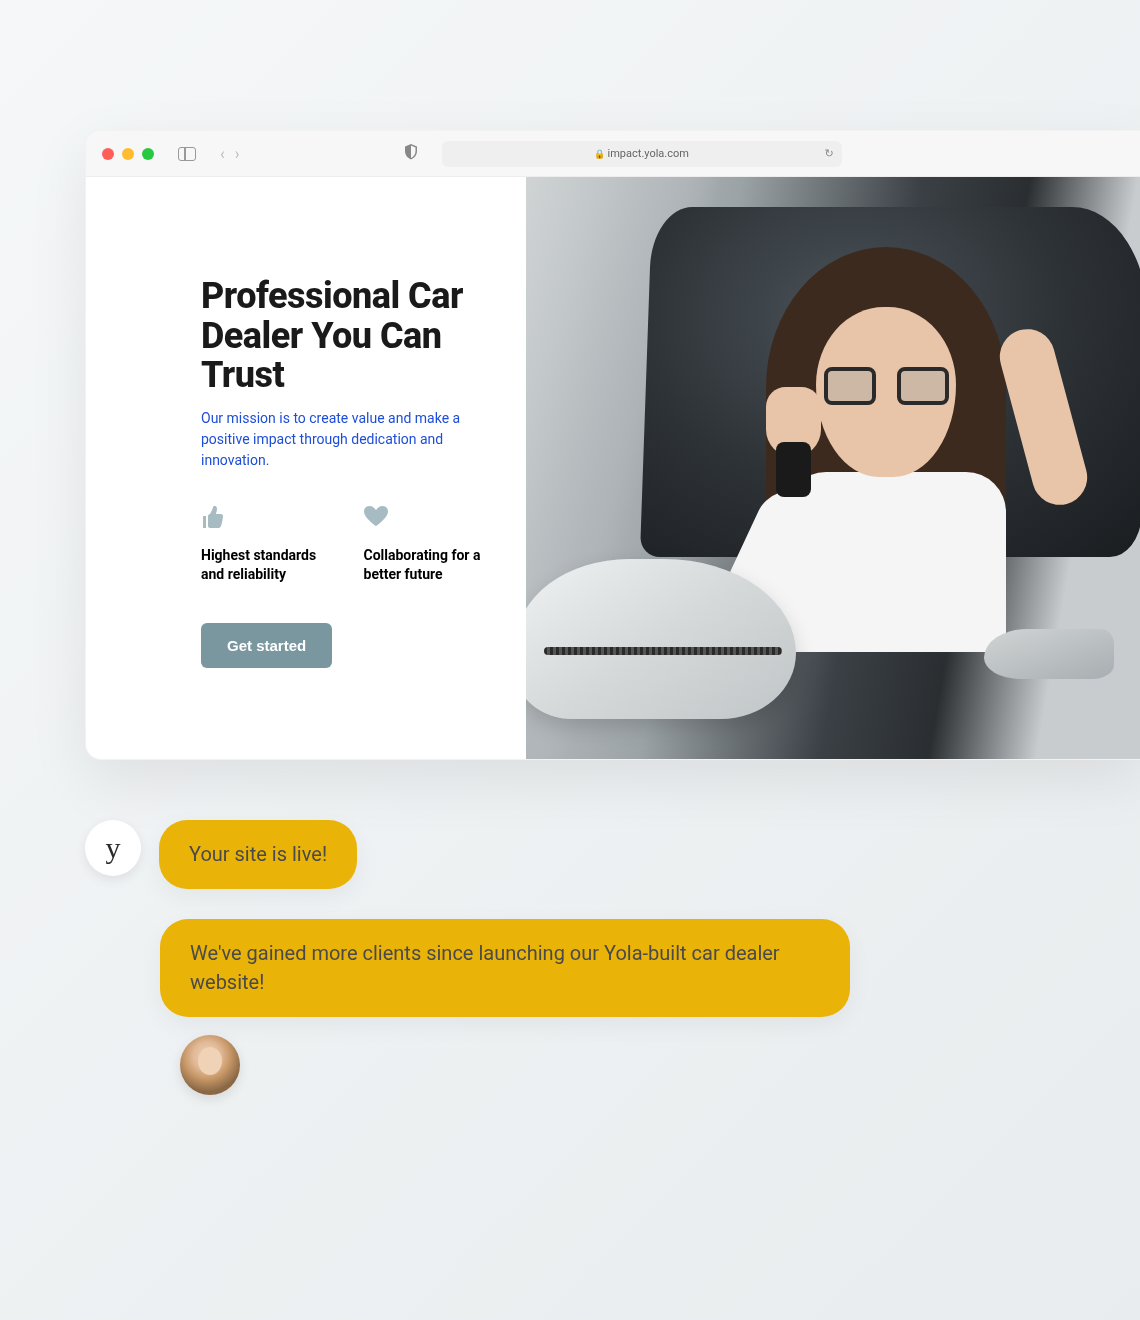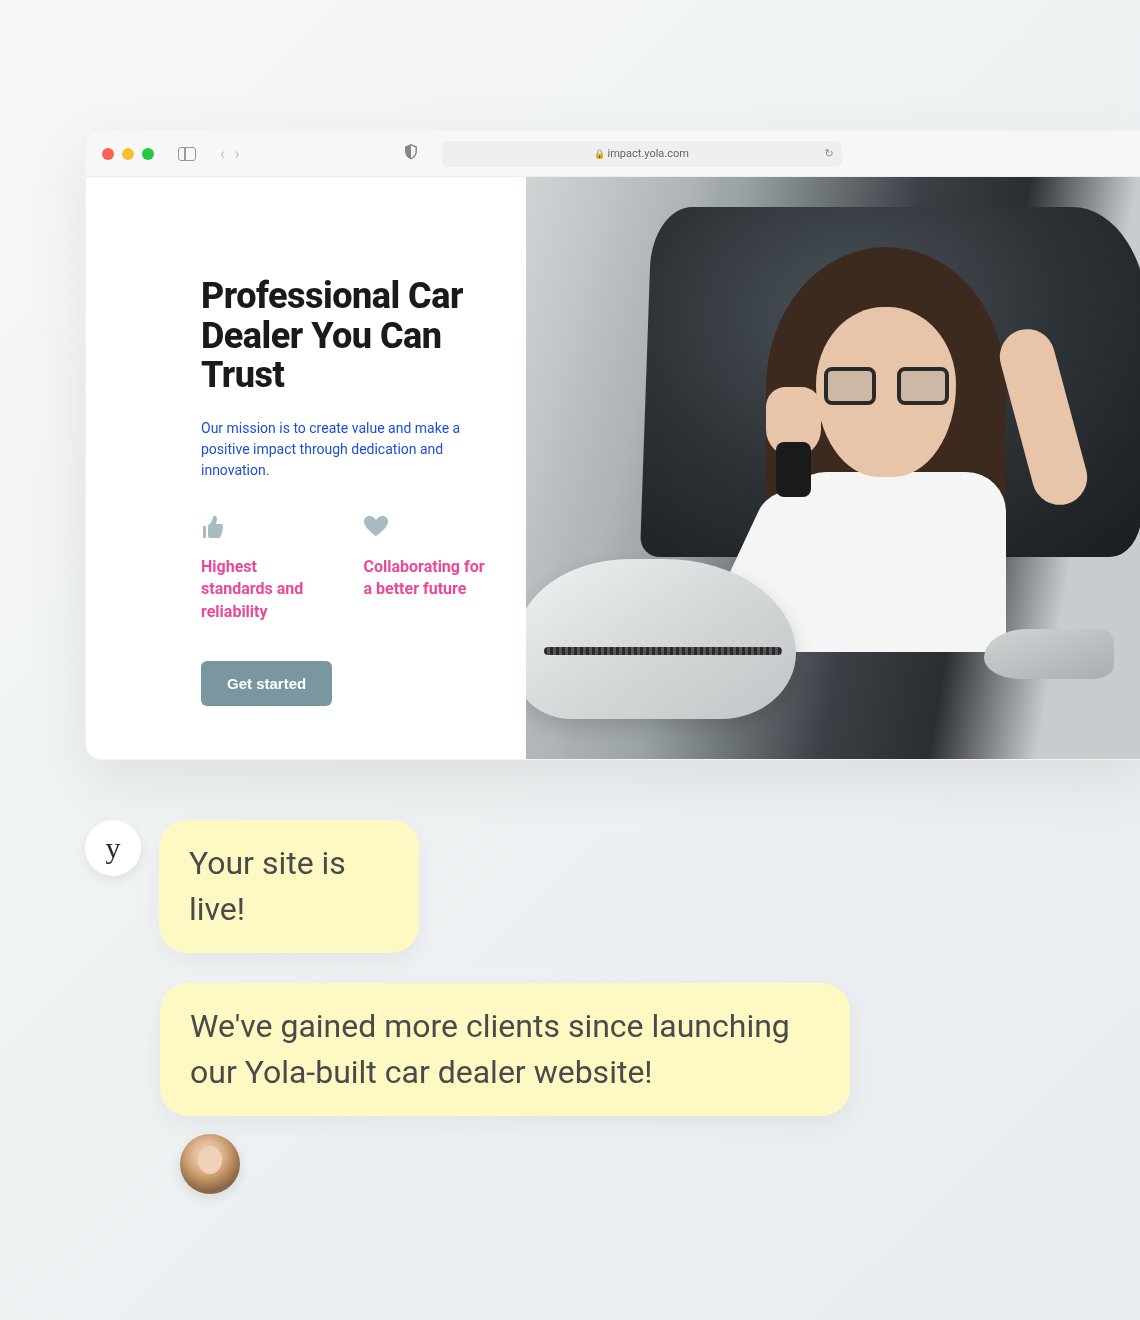--- a/index.html
+++ b/index.html
@@ -75,44 +75,44 @@
     }
     .left-panel {
       width: 440px;
       padding: 100px 40px 40px 115px;
     }
     .hero-title {
       font-size: 36px;
       font-weight: 800;
       line-height: 1.1;
       color: #1a1a1a;
-      margin-bottom: 22px;
+      margin-bottom: 12px;
       letter-spacing: -0.5px;
     }
     .hero-subtitle {
       font-size: 14px;
       color: #1d4ed8;
       line-height: 1.5;
       margin-bottom: 35px;
     }
     .features {
       display: flex;
       gap: 40px;
       margin-bottom: 38px;
     }
     .feature { flex: 1; }
     .feature-icon {
       color: #a7bcc2;
       margin-bottom: 18px;
       height: 22px;
     }
     .feature-text {
-      font-size: 16px;
+      font-size: 14px;
       font-weight: 700;
-      color: #ec4899;
+      color: #000000;
       line-height: 1.4;
     }
     .cta-btn {
       background: #7a969f;
       color: #fff;
       border: none;
       padding: 14px 26px;
       border-radius: 6px;
       font-size: 15px;
       font-weight: 600;
@@ -302,24 +302,24 @@
     }
     .avatar-user::after {
       content: '';
       position: absolute;
       top: 12px; left: 18px;
       width: 24px; height: 28px;
       background: #f0d2b6;
       border-radius: 50%;
     }
     .chat-bubble {
-      background: #fef9c3;
+      background: #eab308;
       border-radius: 28px;
       padding: 20px 30px;
-      font-size: 32px;
+      font-size: 20px;
       color: #4a4a4a;
       line-height: 1.45;
       box-shadow: 0 8px 24px rgba(0,0,0,0.05);
     }
     .chat-bubble-small { max-width: 260px; }
     .chat-bubble-large { max-width: 690px; }
   </style>
 </head>
 <body>
 

